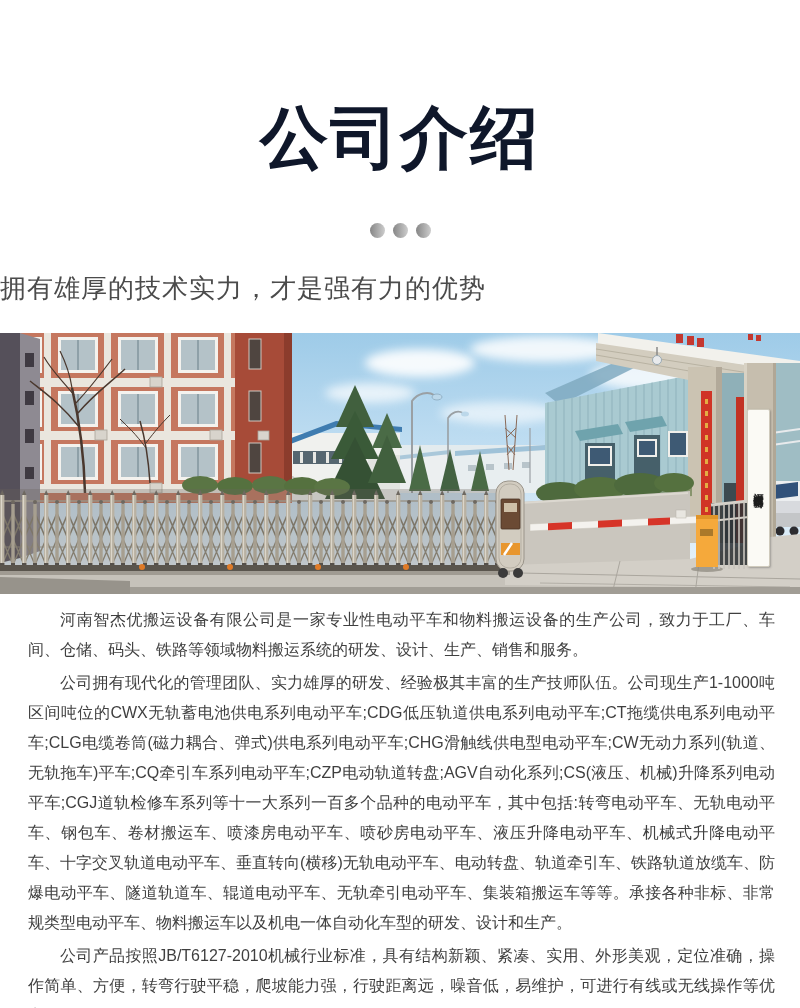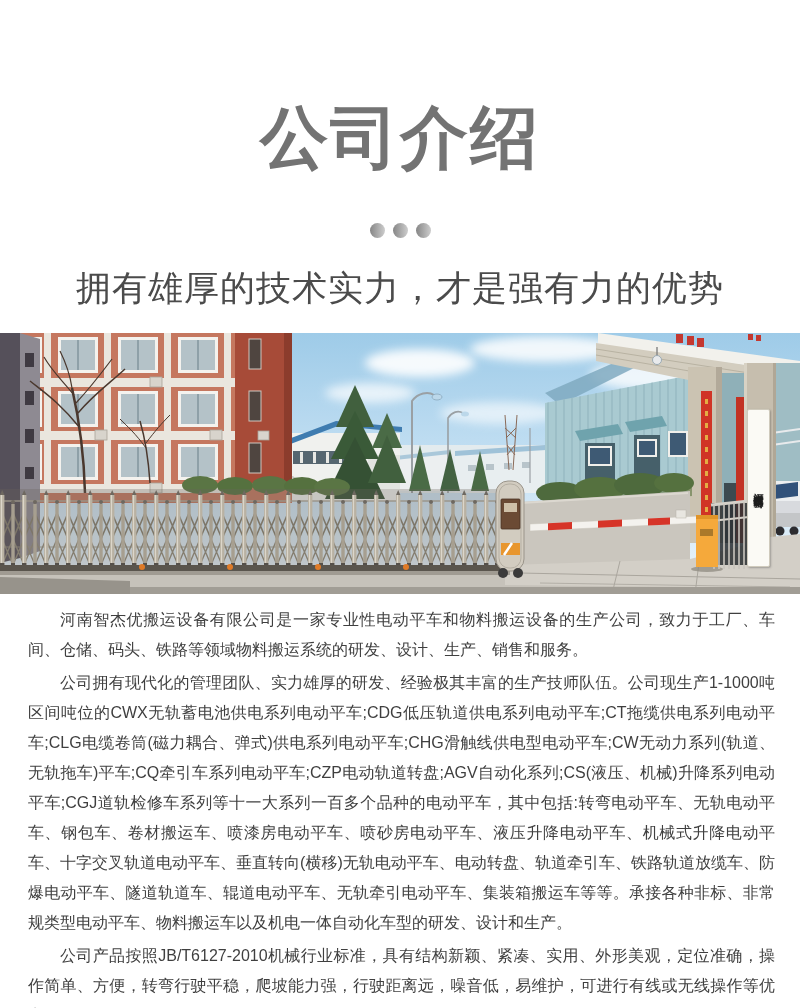--- a/index.html
+++ b/index.html
@@ -2,33 +2,33 @@
 <html><head>
 <meta charset="utf-8">
 <style>
   html,body{margin:0;padding:0;background:#ffffff;}
   .page{
     position:relative;width:800px;height:1008px;overflow:hidden;background:#ffffff;
     font-family:"Liberation Sans", sans-serif;
   }
   .page-title{
     position:absolute;top:98px;left:0;width:800px;text-align:center;
-    font-size:68px;line-height:78px;font-weight:bold;color:#737373;letter-spacing:2px;
+    font-size:68px;line-height:78px;font-weight:bold;color:#0f172a;letter-spacing:2px;
   }
   .dots{
     position:absolute;top:222px;left:0;width:800px;height:16px;
     display:flex;justify-content:center;align-items:center;gap:8px;
   }
   .dot{
     width:15px;height:15px;border-radius:50%;
     background:linear-gradient(to right,#868686,#cdcdcd);
   }
   .page-subtitle{
-    position:absolute;top:268px;left:0;width:800px;text-align:center;
-    font-size:35px;line-height:40px;color:#4b4b4b;letter-spacing:1px;
+    position:absolute;top:268px;left:0;width:800px;
+    font-size:26px;line-height:40px;color:#4b4b4b;letter-spacing:1px;
   }
   .photo{
     position:absolute;top:333px;left:0;width:800px;height:261px;overflow:hidden;
   }
   .photo svg{display:block;width:800px;height:261px;}
   .gate-sign{
     position:absolute;left:747px;top:76px;width:21px;height:156px;
     background:#fbfaf5;border:1px solid #cfcabc;border-radius:2px;
     box-shadow:1px 1px 2px rgba(60,60,60,.35);
     writing-mode:vertical-rl;text-orientation:upright;

